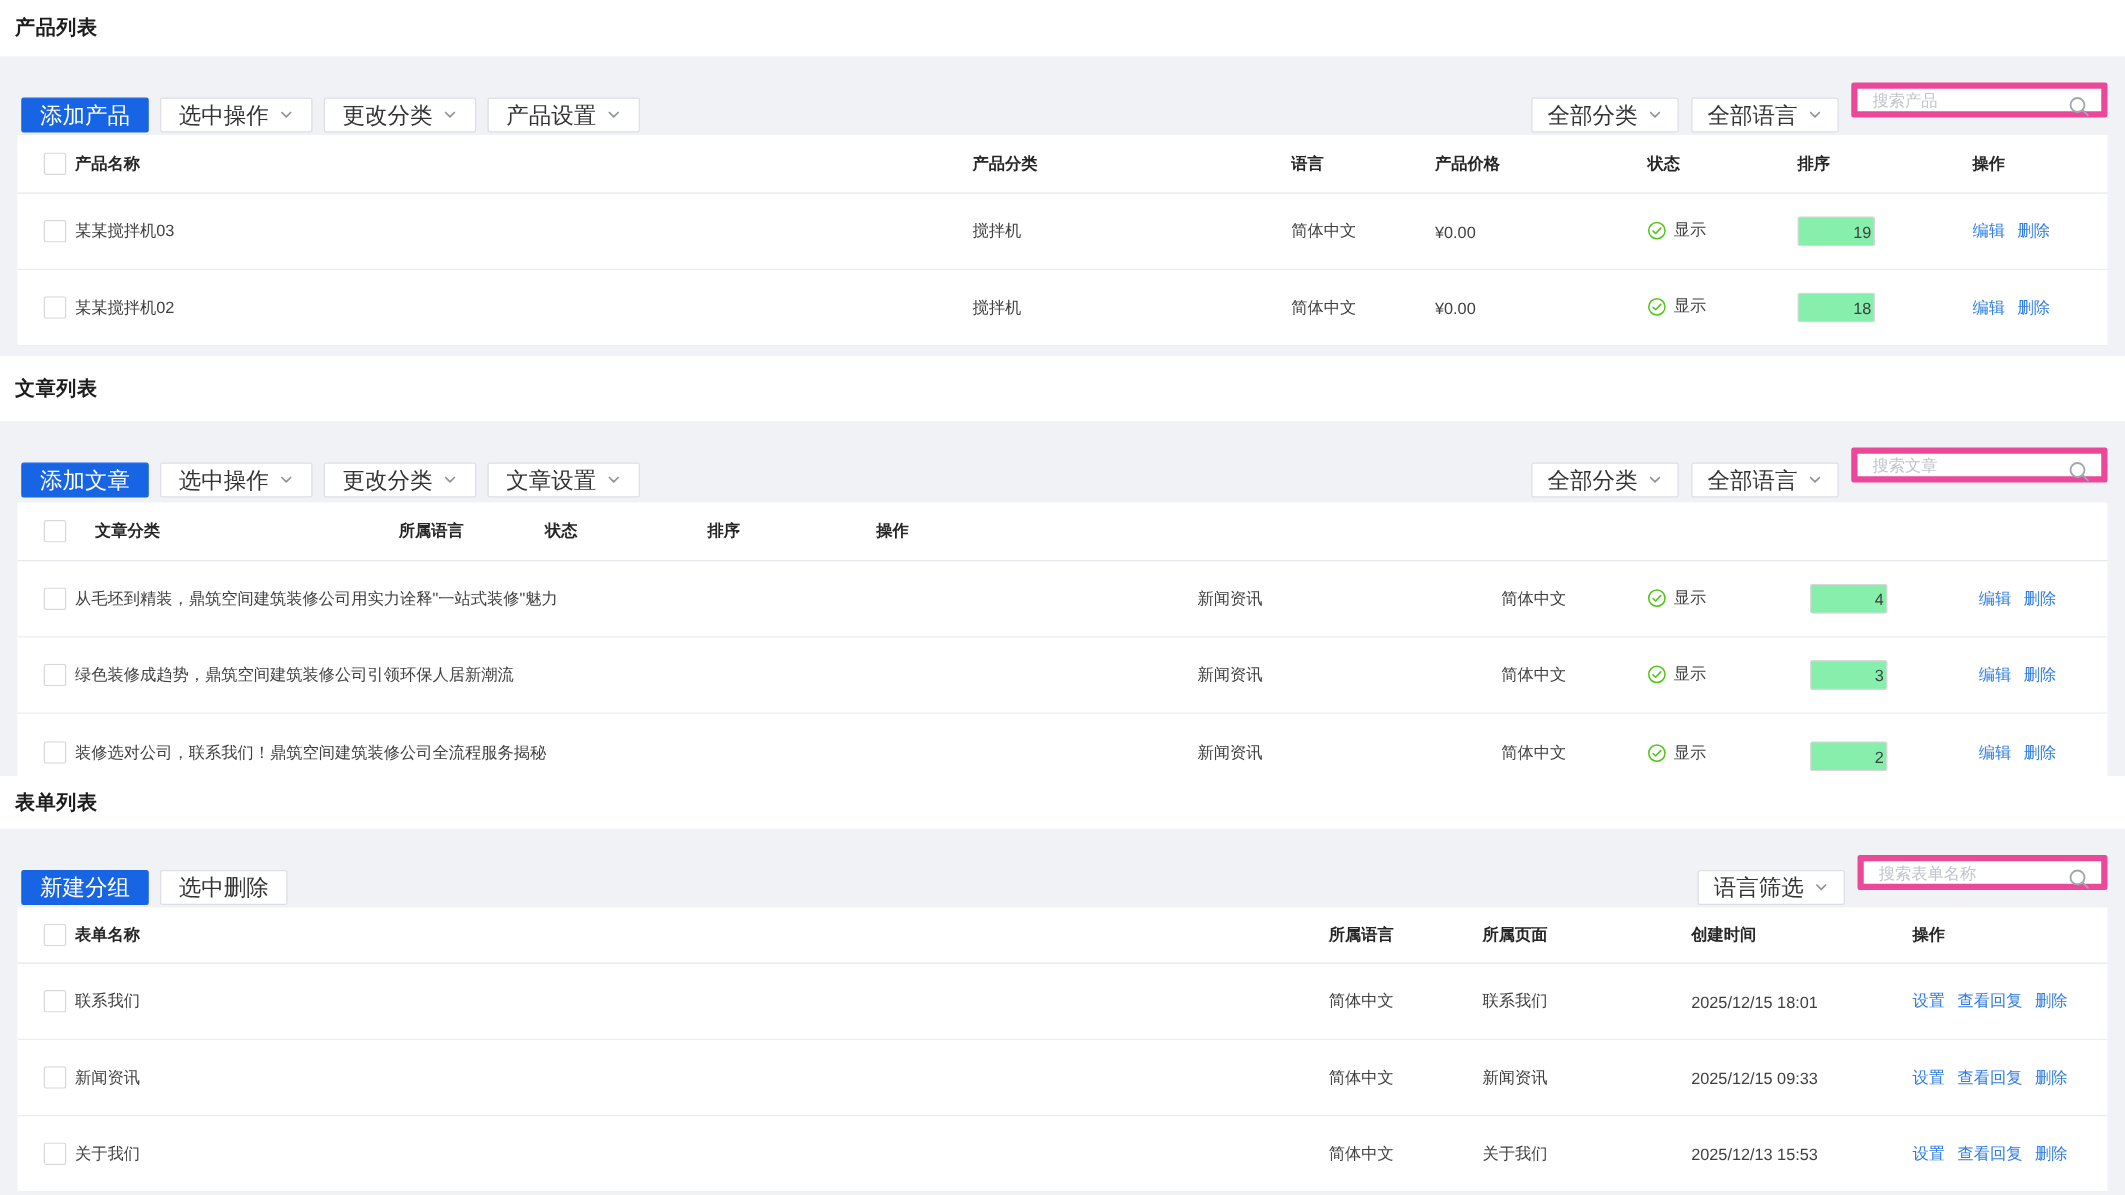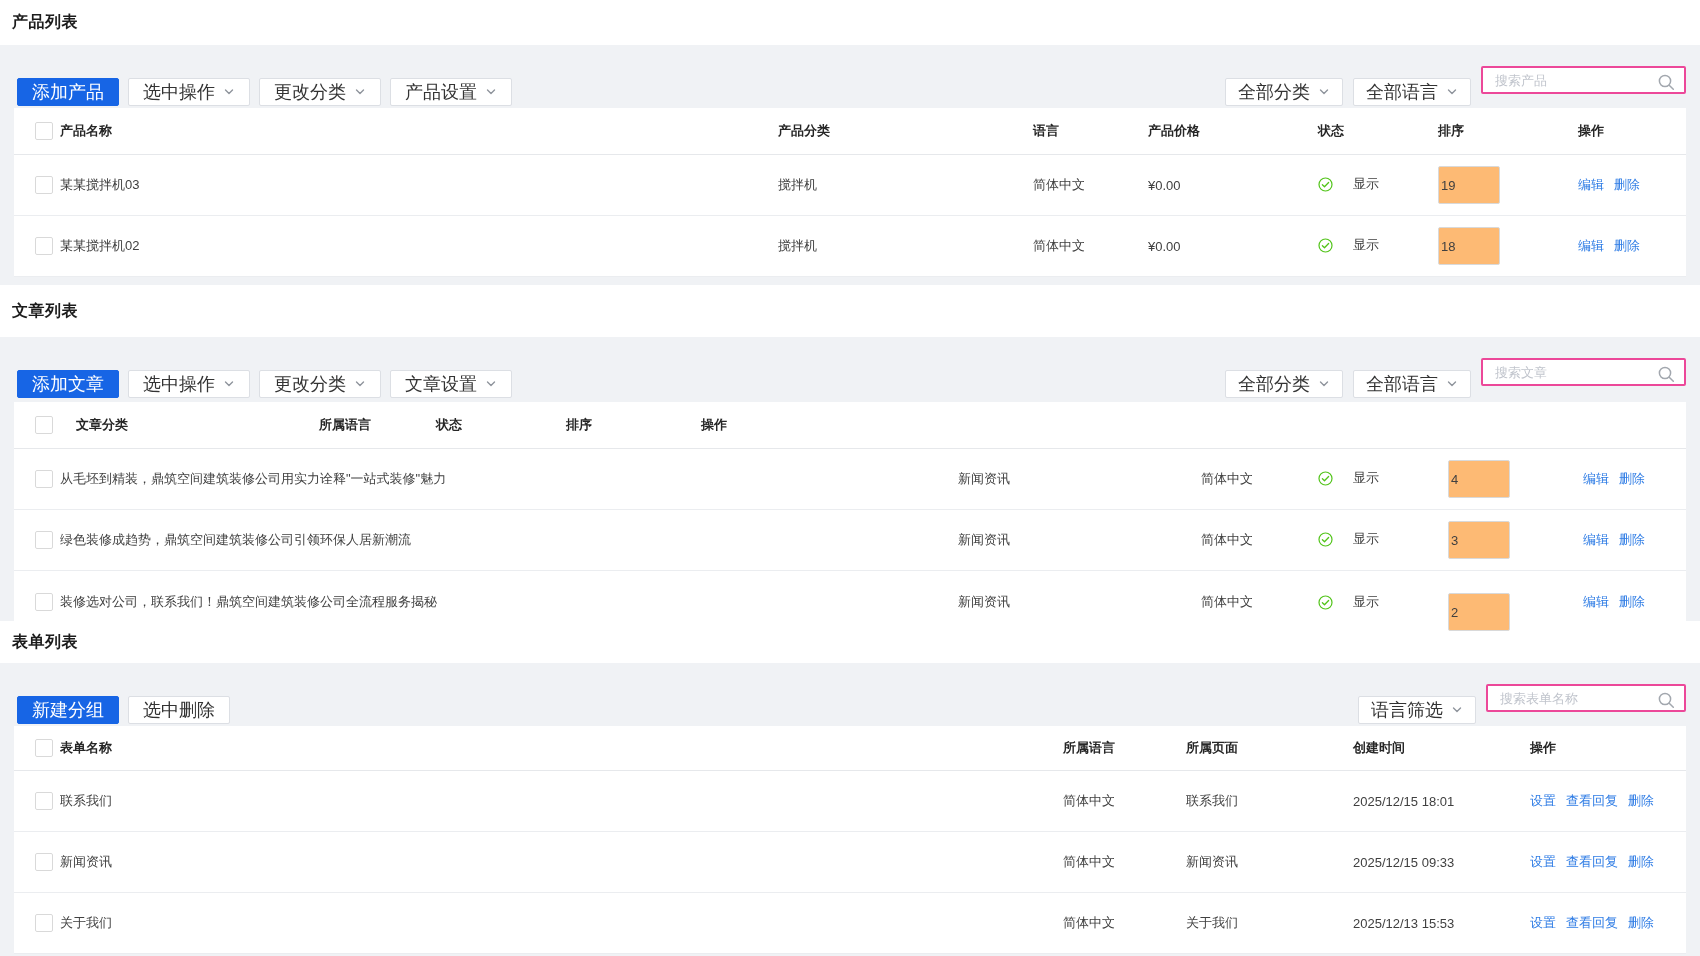--- a/index.html
+++ b/index.html
@@ -23,21 +23,21 @@
     height:28px;box-sizing:border-box;border:1px solid #dcdfe4;background:#fff;color:#333;
     border-radius:2px;font-size:18px;padding:0 14px;display:inline-flex;align-items:center;
     cursor:pointer;margin-right:9px;white-space:nowrap;font-family:inherit;margin-top:24px;
   }
   .btn-primary{background:#1765e5;border-color:#1765e5;color:#fff;}
   .btn .chev{margin-left:8px;}
   .right-cluster{margin-left:auto;display:flex;align-items:center;}
   .right-cluster .btn{margin-right:0;margin-left:10px;padding:0 12px;}
   .search{
     position:relative;width:205px;height:28px;box-sizing:border-box;margin-left:10px;
-    background:#fff;border:2px solid #ec4899;border-radius:2px;display:flex;align-items:center;
+    background:#fff;border:5px solid #ec4899;border-radius:2px;display:flex;align-items:center;
   }
   .search.search-form{width:200px;}
   .search input{
     border:none;outline:none;background:transparent;flex:1;height:100%;
     padding:0 30px 0 12px;font-size:13px;color:#404040;font-family:inherit;
   }
   .search input::placeholder{color:#c0c4cc;}
   .search .mag{position:absolute;right:8px;top:5px;cursor:pointer;}
   .card{background:#fff;}
   .thead,.trow{display:flex;align-items:center;white-space:nowrap;}
@@ -52,24 +52,24 @@
   .c-flex{flex:1;padding-left:0;}
   .p-cat{width:255px;} .p-lang{width:115px;} .p-price{width:170px;}
   .p-status{width:120px;} .p-sort{width:140px;} .p-ops{width:124px;}
   .a-cat{width:243px;} .a-lang{width:117px;} .a-status{width:130px;}
   .a-sort{width:135px;} .a-ops{width:119px;}
   .f-lang{width:123px;} .f-page{width:167px;} .f-time{width:177px;} .f-ops{width:172px;}
   .checkbox{
     width:16px;height:16px;border:1px solid #d9d9d9;background:#fff;border-radius:2px;
     display:inline-block;cursor:pointer;
   }
-  .status-wrap{display:inline-flex;align-items:center;gap:20px;}
+  .status-wrap{display:inline-flex;align-items:center;gap:6px;}
   .sort-input{
-    width:62px;height:38px;box-sizing:border-box;border:1px solid #d9d9d9;border-radius:2px;
-    text-align:left;font-size:13px;color:#404040;outline:none;background:#fdba74;font-family:inherit;
+    width:62px;height:24px;box-sizing:border-box;border:1px solid #d9d9d9;border-radius:2px;
+    text-align:right;font-size:13px;color:#404040;outline:none;background:#86efac;font-family:inherit;
   }
   .link{color:#2e7ce5;cursor:pointer;text-decoration:none;margin-right:10px;}
   .link:last-child{margin-right:0;}
 </style>
 </head>
 <body>
 
 <div class="title-block tb1">
   <h2 class="sec-title">产品列表</h2>
 </div>

